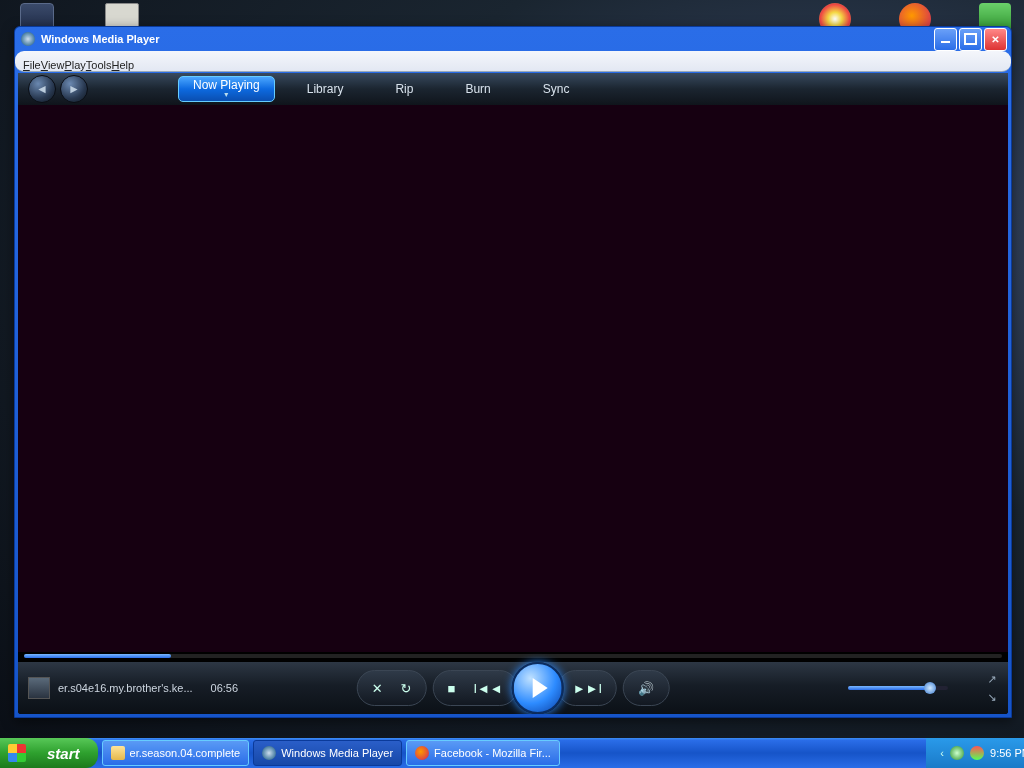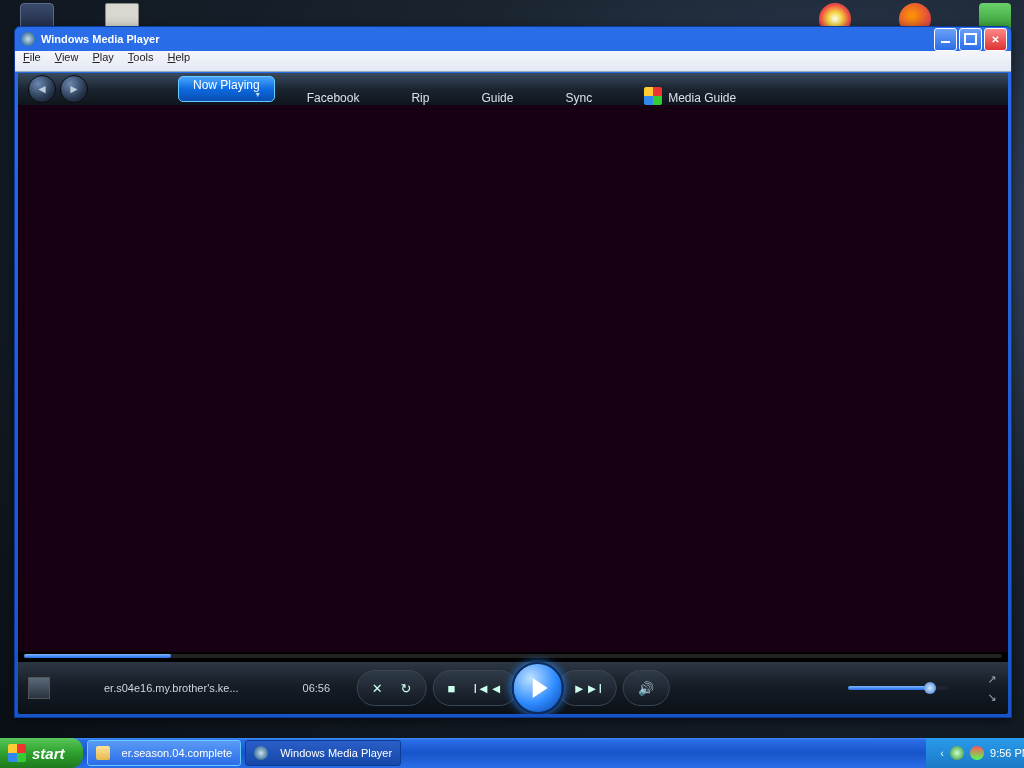--- a/index.html
+++ b/index.html
@@ -22,45 +22,45 @@
   .titlebar .ticon{width:14px;height:14px;border-radius:50%;background:radial-gradient(#cde,#58a 60%,#246);margin:0 6px 0 2px;flex:0 0 auto;}
   .title-spacer{flex:1;}
   .tbtn{width:21px;height:21px;margin-left:2px;border:1px solid #fff;border-radius:3px;display:flex;align-items:center;justify-content:center;font-size:10px;color:#fff;cursor:pointer;}
   .tbtn.min{background:linear-gradient(#6aa0f8,#2a6de8);} 
   .tbtn.max{background:linear-gradient(#6aa0f8,#2a6de8);} 
   .tbtn.close{background:linear-gradient(#f88,#d33);} 
   .tbtn.min::after{content:"";display:block;width:9px;height:0;border-bottom:2px solid #fff;margin-top:6px;}
   .tbtn.max::after{content:"";display:block;width:9px;height:8px;border:2px solid #fff;}
   .tbtn.close::after{content:"✕";font-weight:bold;}
 
-  .menubar{height:20px;background:linear-gradient(#f4f6fb,#e3e8f3);display:flex;align-items:flex-start;padding:0 8px;color:#222;gap:14px;border-bottom:1px solid #9ab;}
+  .menubar{height:20px;background:linear-gradient(#f4f6fb,#e3e8f3);display:flex;align-items:flex-end;padding:0 8px;color:#222;border-bottom:1px solid #9ab;border-radius:9px;}
   .menubar span{cursor:pointer;}
   .menubar span u{text-decoration:underline;}
 
   .wmp-body{position:absolute;top:46px;left:3px;right:3px;bottom:3px;background:#000;border-radius:0 0 3px 3px;overflow:hidden;}
 
   .top-tabs{height:32px;display:flex;align-items:stretch;background:linear-gradient(#384a5f 0%,#1b2530 50%,#0f141b 100%);border-bottom:1px solid #000;}
   .nav-arrows{display:flex;align-items:center;padding:0 10px;}
   .nav-btn{width:26px;height:26px;border-radius:50%;margin-right:4px;
     background:radial-gradient(circle at 35% 30%,#6a88b0,#283850 60%,#101820);
     border:1px solid #0a0e15;display:flex;align-items:center;justify-content:center;color:#bcd;font-size:12px;cursor:pointer;}
-  .tab{flex:0 0 auto;padding:0 26px;display:flex;align-items:flex-end;justify-content:center;color:#d8e2ec;font-size:12px;cursor:pointer;position:relative;}
+  .tab{flex:0 0 auto;padding:0 26px;display:flex;align-items:center;justify-content:center;color:#d8e2ec;font-size:12px;cursor:pointer;position:relative;}
   .tab.now{background:linear-gradient(#4aa6ff,#0d6ae0 50%,#0a4eb0);border:1px solid #6cf;border-radius:5px;margin:3px 6px;padding:0 14px;color:#fff;flex-direction:column;line-height:1;}
   .tab.now .arrow{font-size:8px;color:#bde;}
   .tab.guide .flag{width:18px;height:18px;margin-right:6px;background:
     conic-gradient(#e33 0 25%,#3c3 0 50%,#38e 0 75%,#fc3 0 100%);border-radius:2px;}
 
   .video-area{position:absolute;top:32px;left:0;right:0;bottom:62px;background:#160011;}
 
   .seek{position:absolute;left:6px;right:6px;bottom:56px;height:4px;background:#222;border-radius:2px;}
   .seek .fill{height:100%;width:15%;background:linear-gradient(#7ab8ff,#2a6de8);border-radius:2px;}
 
   .controls{position:absolute;left:0;right:0;bottom:0;height:52px;
     background:linear-gradient(#2d3744 0%,#161d26 45%,#0b1016 100%);
-    display:flex;align-items:center;padding:0 10px;color:#cdd6e0;gap:46px;}
+    display:flex;align-items:center;padding:0 10px;color:#cdd6e0;}
   .thumb{width:20px;height:20px;background:linear-gradient(#5a6a7a,#2a3340);border:1px solid #555;margin-right:8px;}
   .ftitle{max-width:200px;white-space:nowrap;overflow:hidden;text-overflow:ellipsis;font-size:11px;}
   .ftime{margin-left:18px;font-size:11px;}
   .center-controls{position:absolute;left:50%;transform:translateX(-50%);display:flex;align-items:center;height:100%;}
   .cc-pill{background:linear-gradient(#2f3a48,#121821);border:1px solid #3b4654;border-radius:20px;height:34px;display:flex;align-items:center;padding:0 14px;gap:18px;}
   .cc-ico{color:#cfe;font-size:13px;cursor:pointer;}
   .play-outer{width:48px;height:48px;border-radius:50%;margin:0 -6px;z-index:2;
     background:radial-gradient(circle at 35% 30%,#bfe1ff,#2d8bff 55%,#0a3da0 100%);
     display:flex;align-items:center;justify-content:center;border:2px solid #0b2c60;box-shadow:0 0 10px #2d8bff;cursor:pointer;}
   .play-outer .tri{width:0;height:0;border-left:15px solid #fff;border-top:10px solid transparent;border-bottom:10px solid transparent;margin-left:4px;}
@@ -68,26 +68,26 @@
   .vol-track{width:100px;height:4px;background:#223;border-radius:2px;position:relative;}
   .vol-fill{position:absolute;left:0;top:0;height:100%;width:78%;background:linear-gradient(#7ab8ff,#2a6de8);border-radius:2px;}
   .vol-thumb{position:absolute;top:-4px;left:76%;width:12px;height:12px;border-radius:50%;background:radial-gradient(#cfe8ff,#3a7ad0);}
   .right-btns{position:absolute;right:8px;display:flex;flex-direction:column;gap:6px;}
   .rb{width:16px;height:12px;color:#9ab;font-size:11px;cursor:pointer;text-align:center;}
 
   
   .taskbar{position:absolute;left:0;right:0;bottom:0;height:30px;
     background:linear-gradient(#3b8df5 0%,#2a6de8 8%,#1654c8 50%,#2a6de8 100%);
     display:flex;align-items:center;color:#fff;}
-  .start{height:30px;padding:0 18px 0 8px;display:flex;align-items:center;gap:6px;
+  .start{height:30px;padding:0 18px 0 8px;display:flex;align-items:center;gap:21px;
     background:linear-gradient(#58c858 0%,#2ea02e 50%,#1c7a1c 100%);
     border-radius:0 12px 12px 0;font-style:italic;font-weight:bold;font-size:15px;cursor:pointer;}
   .start .logo{width:18px;height:18px;background:
     conic-gradient(#e33 0 25%,#3c3 0 50%,#38e 0 75%,#fc3 0 100%);border-radius:2px;}
-  .task-item{height:24px;margin-left:4px;padding:0 8px;display:flex;align-items:center;gap:12px;
+  .task-item{height:24px;margin-left:4px;padding:0 8px;display:flex;align-items:center;gap:5px;
     background:linear-gradient(#5a9af5,#2a6de8);border:1px solid #6cf;border-radius:3px;font-size:11px;max-width:170px;cursor:pointer;}
   .task-item.active{background:linear-gradient(#2a5ec8,#1648a8);border-color:#0a3a9a;}
   .task-item .ico{width:14px;height:14px;border-radius:2px;flex:0 0 auto;}
   .ico.folder{background:linear-gradient(#ffe49a,#e6b84a);} 
   .ico.wmp{background:radial-gradient(#cde,#58a 60%,#246);border-radius:50%;} 
   .ico.ff{background:radial-gradient(circle at 40% 40%,#f90,#d44 70%,#03a);border-radius:50%;} 
   .task-spacer{flex:1;}
   .tray{height:30px;display:flex;align-items:center;padding:0 10px 0 14px;gap:6px;
     background:linear-gradient(#2a9aea,#1a7ac8);font-size:11px;}
   .tray .chev{color:#cfe;cursor:pointer;}
@@ -127,28 +127,24 @@
       <div class="top-tabs">
         <div class="nav-arrows">
           <div class="nav-btn">◄</div>
           <div class="nav-btn">►</div>
         </div>
         <div style="width:70px"></div>
         <div class="tab now">
           <span>Now Playing</span>
           <span class="arrow">▾</span>
         </div>
-        <div class="tab">Facebook</div>
+        <div class="tab">Library</div>
         <div class="tab">Rip</div>
-        <div class="tab">Guide</div>
+        <div class="tab">Burn</div>
         <div class="tab">Sync</div>
-        <div class="tab guide">
-          <span class="flag"></span>
-          <span>Media Guide</span>
-        </div>
       </div>
 
       <div class="video-area"></div>
 
       <div class="seek">
         <div class="fill"></div>
       </div>
 
       <div class="controls">
         <div class="thumb"></div>
@@ -195,20 +191,24 @@
       <span class="logo"></span>
       <span>start</span>
     </div>
     <div class="task-item">
       <span class="ico folder"></span>
       <span>er.season.04.complete</span>
     </div>
     <div class="task-item active">
       <span class="ico wmp"></span>
       <span>Windows Media Player</span>
+    </div>
+    <div class="task-item">
+      <span class="ico ff"></span>
+      <span>Facebook - Mozilla Fir...</span>
     </div>
     <div class="task-spacer"></div>
     <div class="tray">
       <span class="chev">‹</span>
       <span class="ti g"></span>
       <span class="ti o"></span>
       <span>9:56 PM</span>
     </div>
   </div>
 </div>

